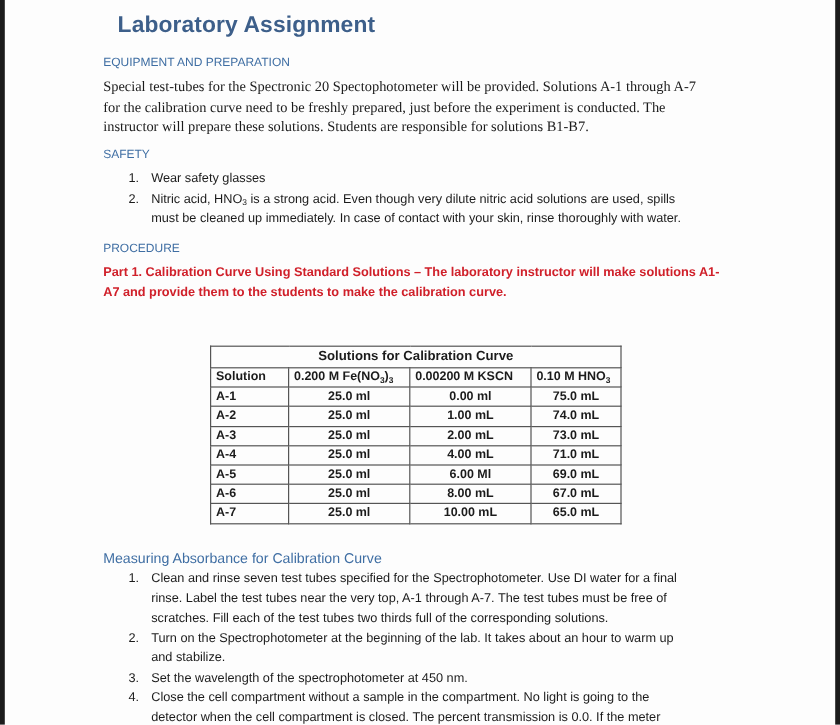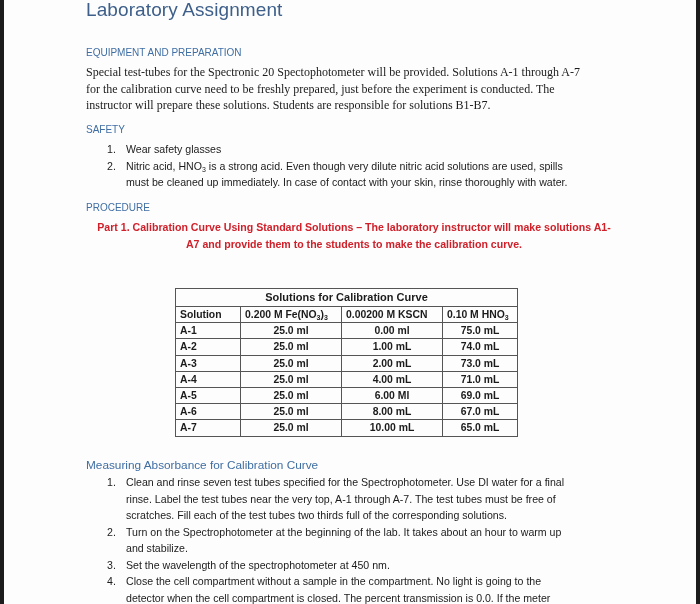--- a/index.html
+++ b/index.html
@@ -6,22 +6,22 @@
   body {
     width: 700px; height: 604px; overflow: hidden; position: relative;
     background: #fdfdfd;
     font-family: "Liberation Sans", "DejaVu Sans", sans-serif;
     color: #1a1a1a;
   }
   .edge-left { position: absolute; left: 0; top: 0; width: 4px; height: 604px; background: #1c1c1c; }
   .edge-right { position: absolute; right: 0; top: 0; width: 4px; height: 604px; background: #1c1c1c; }
   .page { position: absolute; left: 86px; top: 0; width: 540px; }
   .title {
-    position: absolute; left: 0; top: -1px; margin: 0;
-    font-size: 19px; font-weight: normal; color: #3d5f8a; letter-spacing: 0.1px; white-space: nowrap;
+    position: absolute; left: 0; top: -1px; margin: 12px;
+    font-size: 19px; font-weight: bold; color: #3d5f8a; letter-spacing: 0.1px; white-space: nowrap;
   }
   .h-section {
     position: absolute; left: 0; margin: 0; font-size: 10px; font-weight: normal; color: #3f6ea3; white-space: nowrap;
   }
   .para {
     position: absolute; left: 0; width: 536px; margin: 0;
     font-size: 12px; line-height: 16.5px; color: #1b1b1b; font-family: Liberation Serif, serif;
   }
   .red-para {
     position: absolute; left: 0; width: 536px; margin: 0;
@@ -67,21 +67,21 @@
       <span>Wear safety glasses</span>
     </li>
     <li>
       <span class="num">2.</span>
       <span>Nitric acid, HNO</span><sub>3</sub><span> is a strong acid.  Even though very dilute nitric acid solutions are used, spills</span><br>
       <span>must be cleaned up immediately.  In case of contact with your skin, rinse thoroughly with water.</span>
     </li>
   </ol>
 
   <h2 class="h-section" style="top:202px;">PROCEDURE</h2>
-  <div class="red-para" style="top:219px;text-align:center;">
+  <div class="red-para" style="top:219px;">
     <div>Part 1. Calibration Curve Using Standard Solutions – The laboratory instructor will make solutions A1-</div>
     <div>A7 and provide them to the students to make the calibration curve.</div>
   </div>
 
   <table class="cal">
     <tbody>
         <tr>
       <th class="cap" colspan="4">Solutions for Calibration Curve</th>
     </tr>
     <tr class="hdr">

